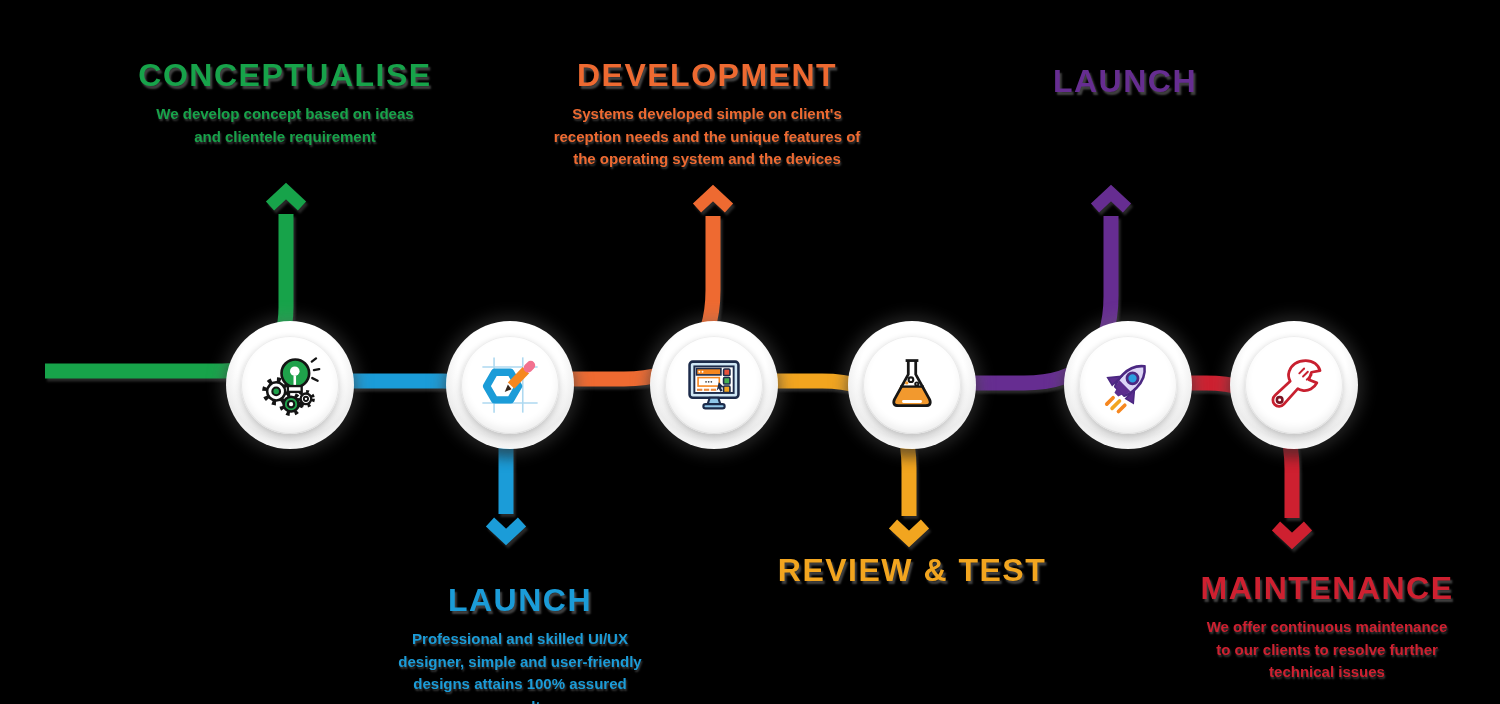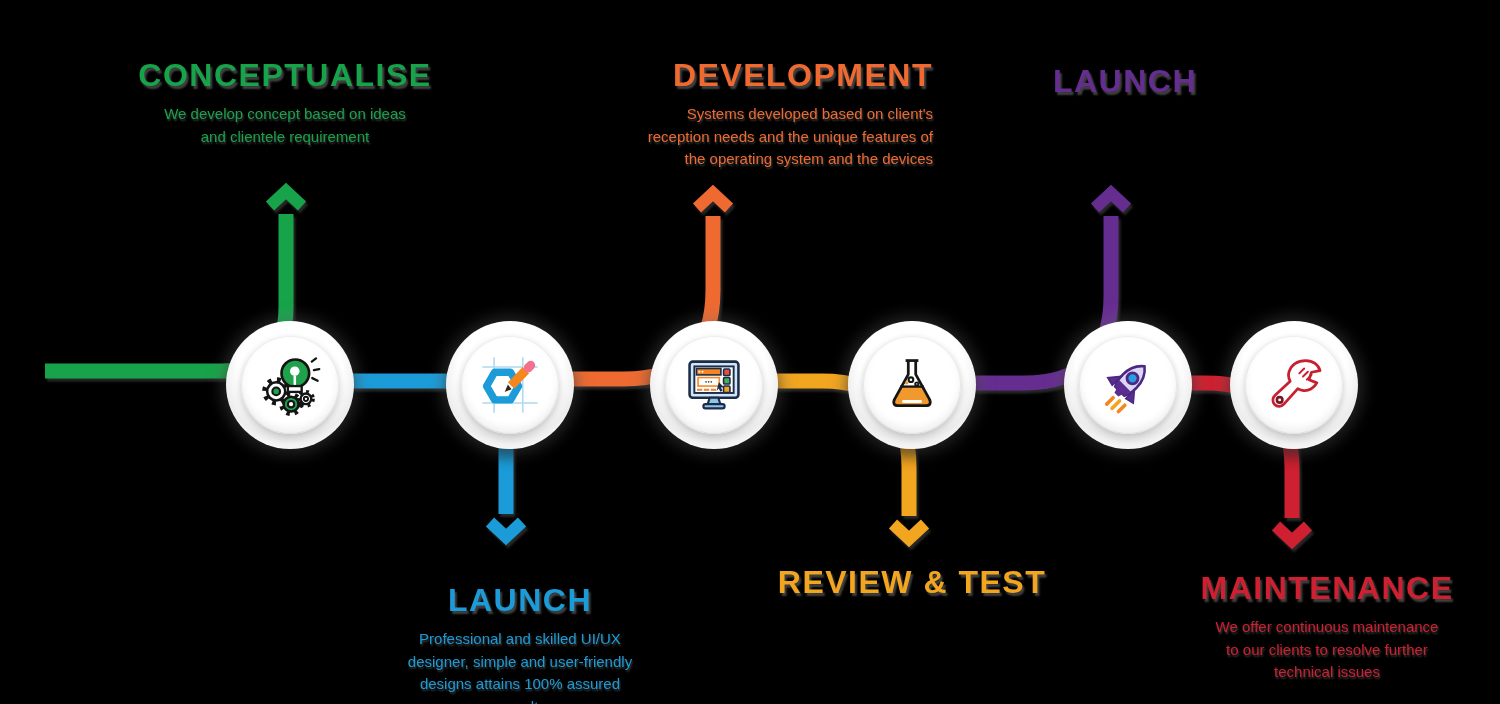--- a/index.html
+++ b/index.html
@@ -25,21 +25,21 @@
     box-shadow:0 3px 7px rgba(0,0,0,0.22), inset 0 -5px 9px rgba(0,0,0,0.07), inset 0 0 0 1px #f0f0f0;
     display:flex;align-items:center;justify-content:center;
   }
   
   .stage-label{position:absolute;z-index:3;text-align:center;color:var(--c);}
   .stage-title{
     font-size:32px;font-weight:800;letter-spacing:1.5px;white-space:nowrap;
     text-shadow:2px 3px 2px rgba(120,120,120,0.55);
   }
   .stage-desc{
-    margin-top:9px;font-size:15px;font-weight:400;line-height:1.5;
+    margin-top:9px;font-size:15px;font-weight:700;line-height:1.5;
     white-space:pre-line;text-shadow:1px 2px 2px rgba(120,120,120,0.5);
   }
 </style>
 </head>
 <body>
 
 <div id="stage">
 
   <svg id="connectors" width="1500" height="704" viewBox="0 0 1500 704">
     <g class="connector" style="--c: #17A34A;">
@@ -202,28 +202,28 @@
   </div>
 
   <div class="stage-label" style="left: 360px; top: 582px; width: 320px; --c: #1B9CD8;">
     <div class="stage-title">LAUNCH</div>
     <div class="stage-desc">Professional and skilled UI/UX
 designer, simple and user-friendly
 designs attains 100% assured
 result</div>
   </div>
 
-  <div class="stage-label" style="left: 553px; top: 57px; width: 380px; text-align: right; --c: #EE6A31;">
+  <div class="stage-label" style="left: 517px; top: 57px; width: 380px; --c: #EE6A31;">
     <div class="stage-title">DEVELOPMENT</div>
-    <div class="stage-desc">Systems developed based on client's
+    <div class="stage-desc">Systems developed simple on client's
 reception needs and the unique features of
 the operating system and the devices</div>
   </div>
 
-  <div class="stage-label" style="left: 742px; top: 564px; width: 340px; --c: #F2A51F;">
+  <div class="stage-label" style="left: 742px; top: 552px; width: 340px; --c: #F2A51F;">
     <div class="stage-title">REVIEW &amp; TEST</div>
   </div>
 
   <div class="stage-label" style="left: 935px; top: 63px; width: 380px; --c: #662D91;">
     <div class="stage-title">LAUNCH</div>
   </div>
 
   <div class="stage-label" style="left: 1152px; top: 570px; width: 350px; --c: #CE2030;">
     <div class="stage-title">MAINTENANCE</div>
     <div class="stage-desc">We offer continuous maintenance

